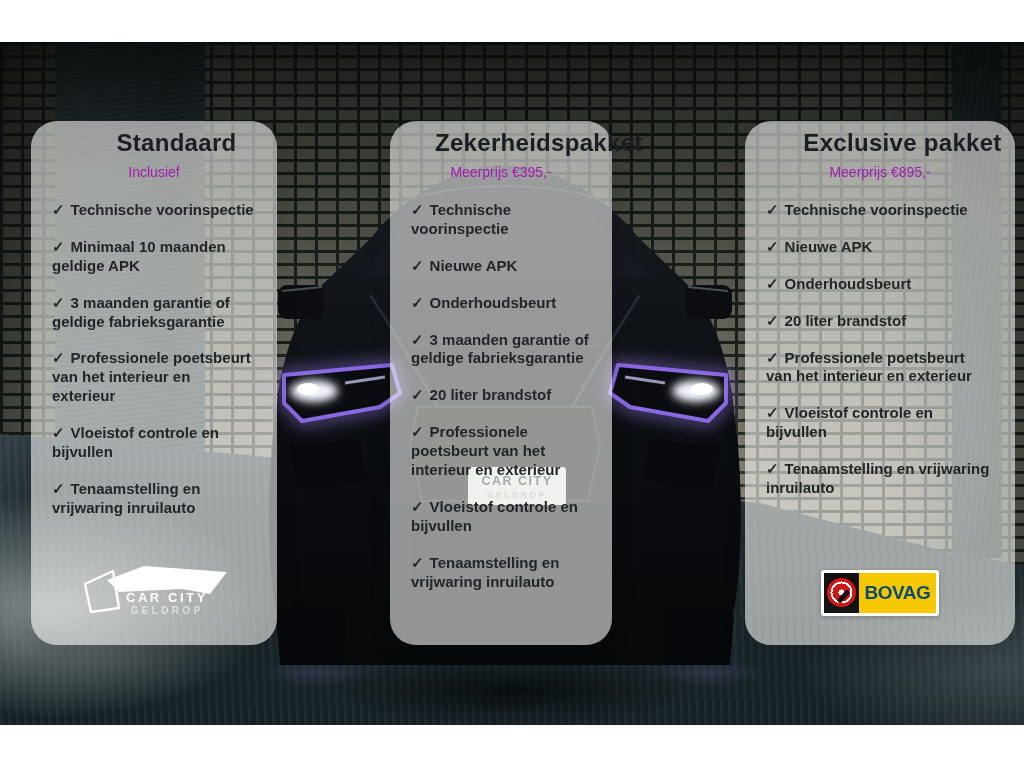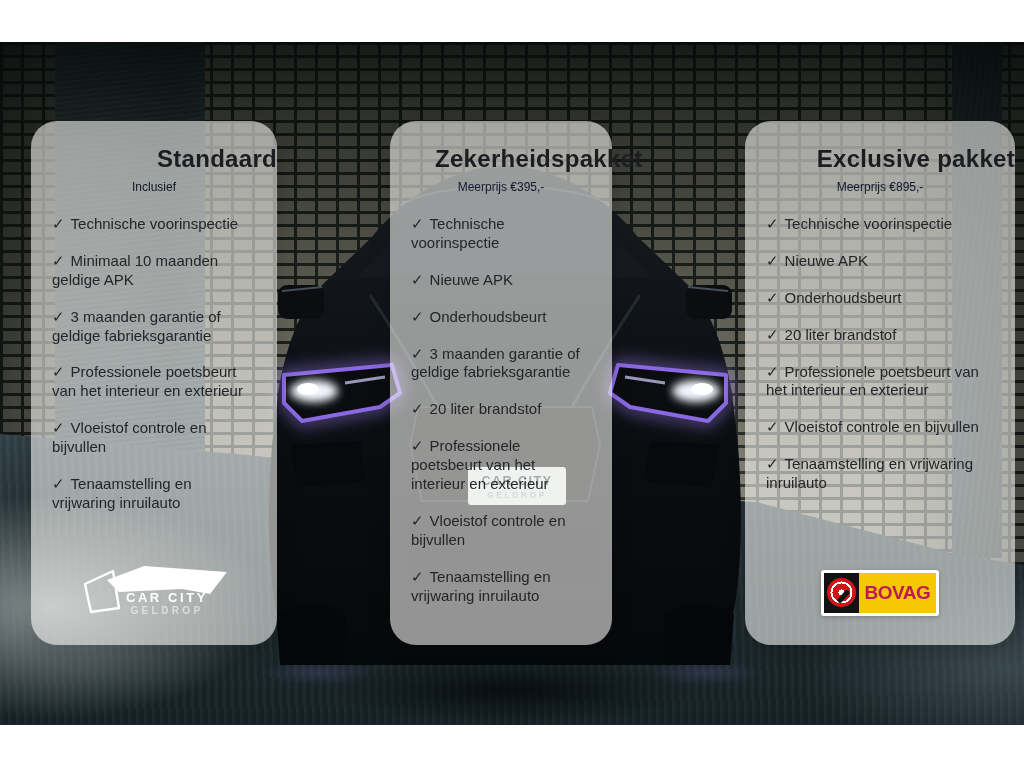--- a/index.html
+++ b/index.html
@@ -41,38 +41,38 @@
       linear-gradient(180deg,#33434a 0%,#273439 24%,#1d292e 58%,#162125 100%);}
   .car-svg{position:absolute;left:250px;top:103px;}
   .car-svg text{font-family:"Liberation Sans",sans-serif;}
 
   
   .card{position:absolute;top:121px;height:524px;background:rgba(249,249,247,0.58);
         border-radius:26px;box-shadow:0 8px 22px rgba(0,0,0,0.16);color:#1e1f22;}
   .card-0{left:31px;width:246px;}
   .card-1{left:390px;width:222px;}
   .card-2{left:745px;width:270px;}
-  .card-title{margin-top:24px;font-size:24px;font-weight:700;text-align:right;letter-spacing:0.3px;color:#1c1d20;padding-left:45px;}
-  .card-sub{margin-top:7px;font-size:12px;font-weight:500;text-align:center;color:#0f172a;}
-  .card-items{margin-top:21px;padding:0 21px;font-size:15px;font-weight:400;color:#232528;}
+  .card-title{margin-top:8px;font-size:24px;font-weight:700;text-align:center;letter-spacing:0.3px;color:#1c1d20;padding-left:45px;}
+  .card-sub{margin-top:7px;font-size:14px;font-weight:500;text-align:center;color:#a21caf;}
+  .card-items{margin-top:21px;padding:0 21px;font-size:15px;font-weight:700;color:#232528;}
   .pkg-item{margin-bottom:18px;line-height:1.26;}
   .chk{margin-right:6px;}
 
   
   .cc-logo{position:absolute;left:50%;transform:translateX(-50%);bottom:28px;width:152px;height:54px;}
   .bovag{position:absolute;left:50%;transform:translateX(-50%);bottom:29px;width:118px;height:46px;
          background:#fff;border-radius:3px;padding:3px;display:flex;box-sizing:border-box;
          box-shadow:0 1px 4px rgba(0,0,0,0.25);}
   .bovag-emblem{width:35px;background:#121212;position:relative;flex:none;}
   .bovag-disc{position:absolute;left:3px;top:5px;width:29px;height:29px;border-radius:50%;
       background:radial-gradient(circle at 50% 50%, #ffffff 0 3px, #d01717 3px 9px, #ffffff 9px 11px, #d01717 11px 14.5px, #d01717 14.5px);}
   .bovag-key{position:absolute;left:17px;top:16px;width:5px;height:15px;background:#121212;
       border-radius:2px;transform:rotate(42deg);}
   .bovag-text{flex:1;background:#f5c800;display:flex;align-items:center;justify-content:center;
-      font-weight:800;font-size:19px;letter-spacing:-0.5px;color:#be185d;}
+      font-weight:800;font-size:19px;letter-spacing:-0.5px;color:#0c4a6e;}
 
   .bar{position:absolute;left:0;width:1024px;background:#ffffff;}
   .bar-top{top:0;height:42px;}
   .bar-bottom{top:725px;height:43px;}
 </style>
 </head>
 <body>
 
 <div id="stage">
 

